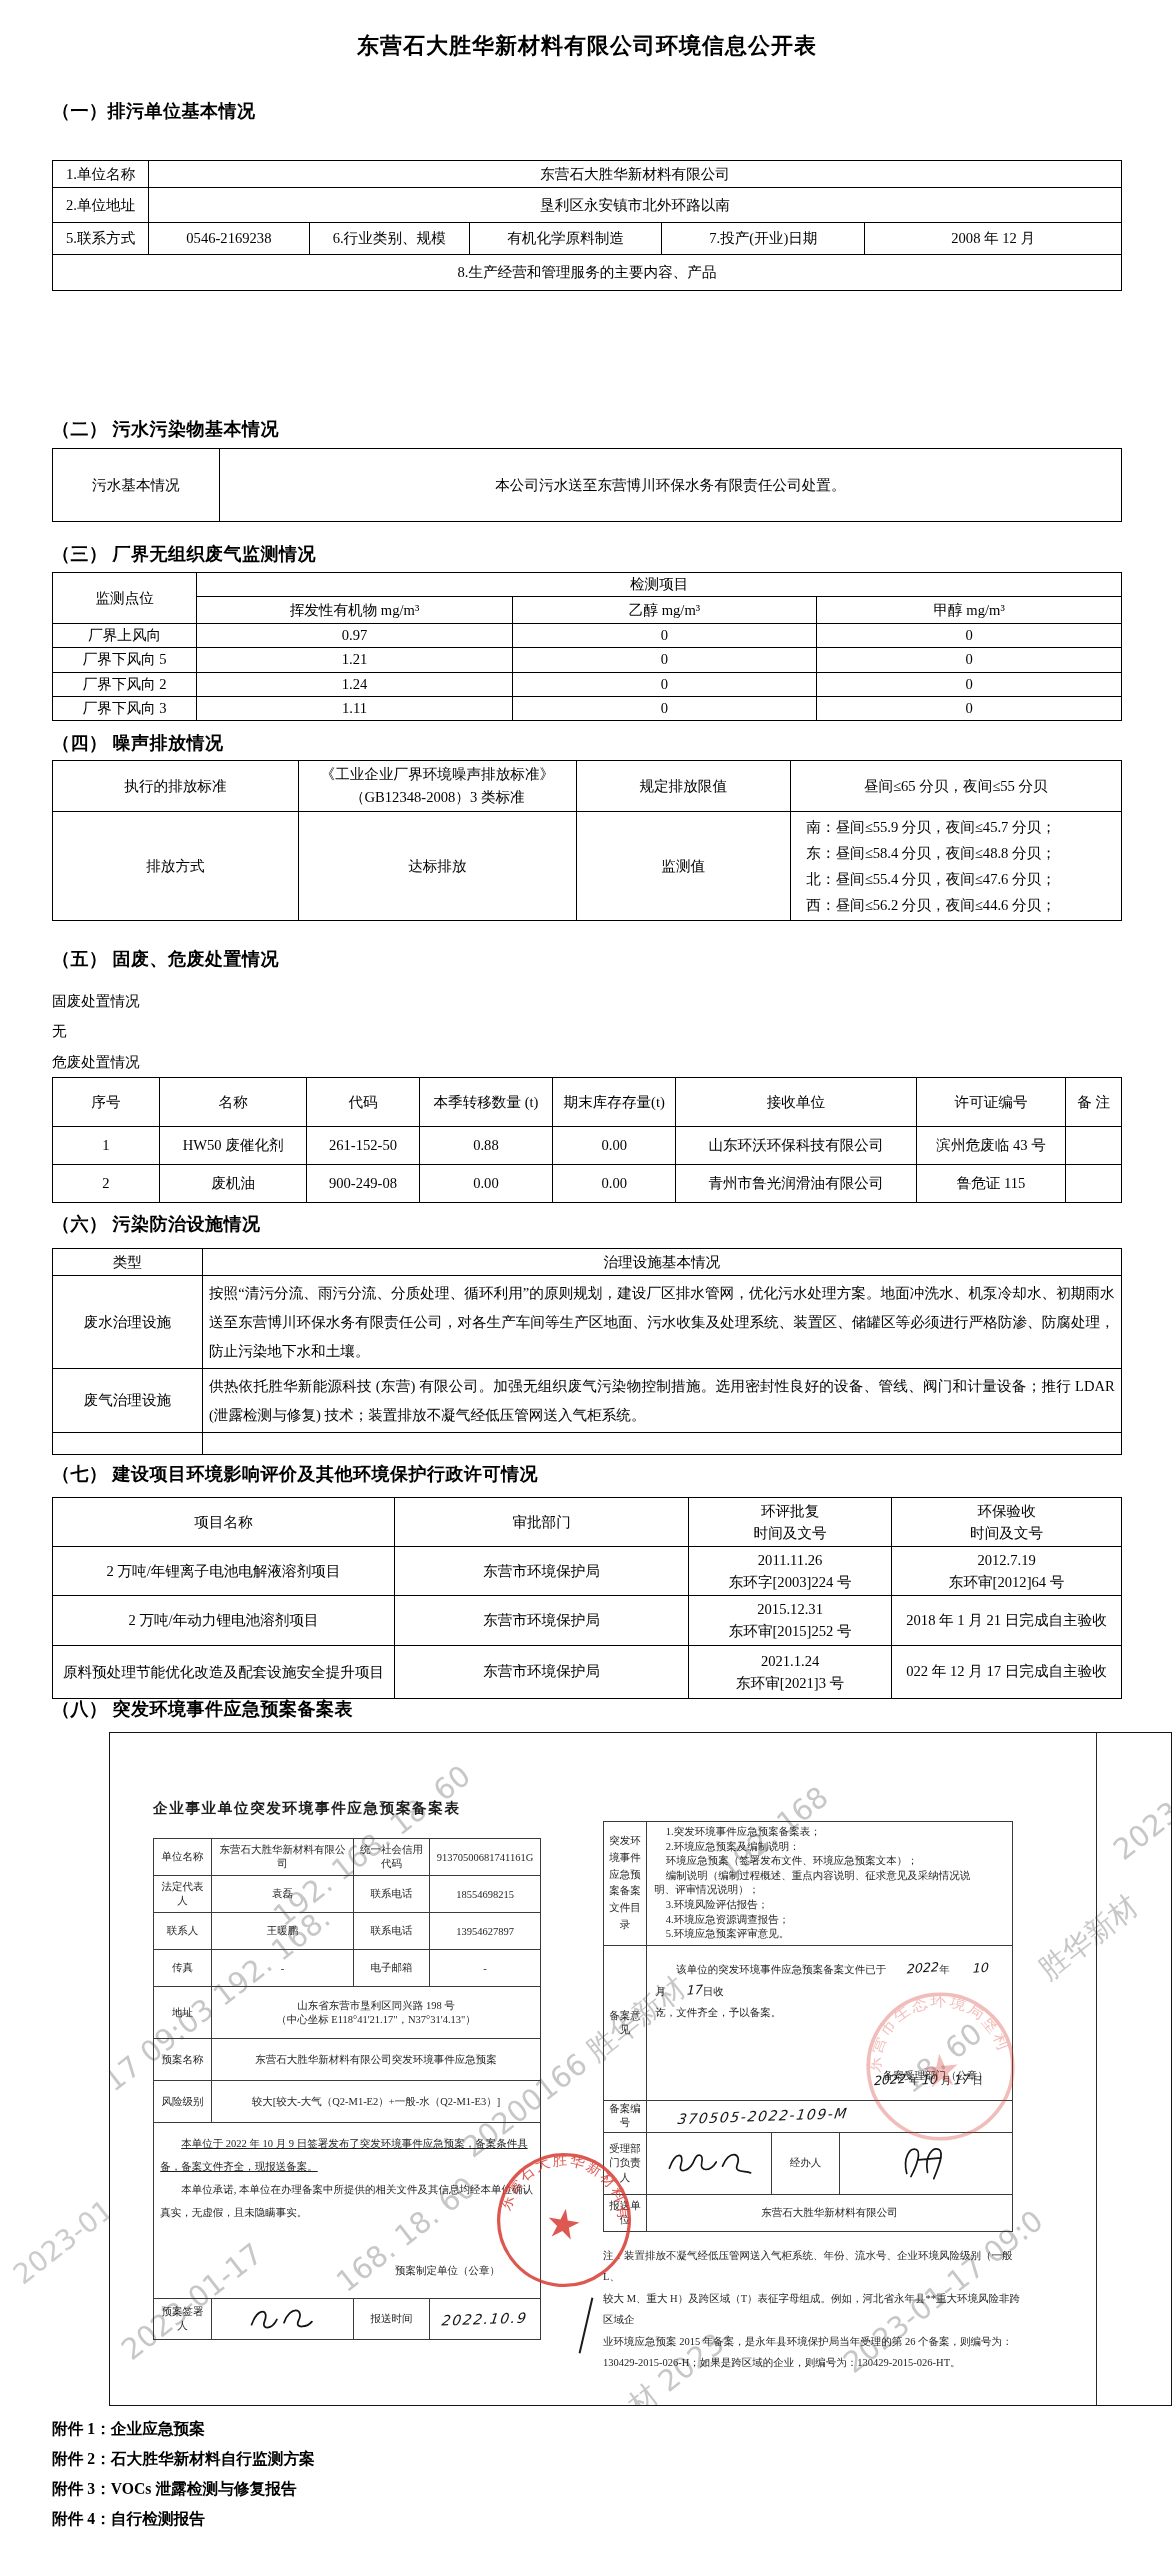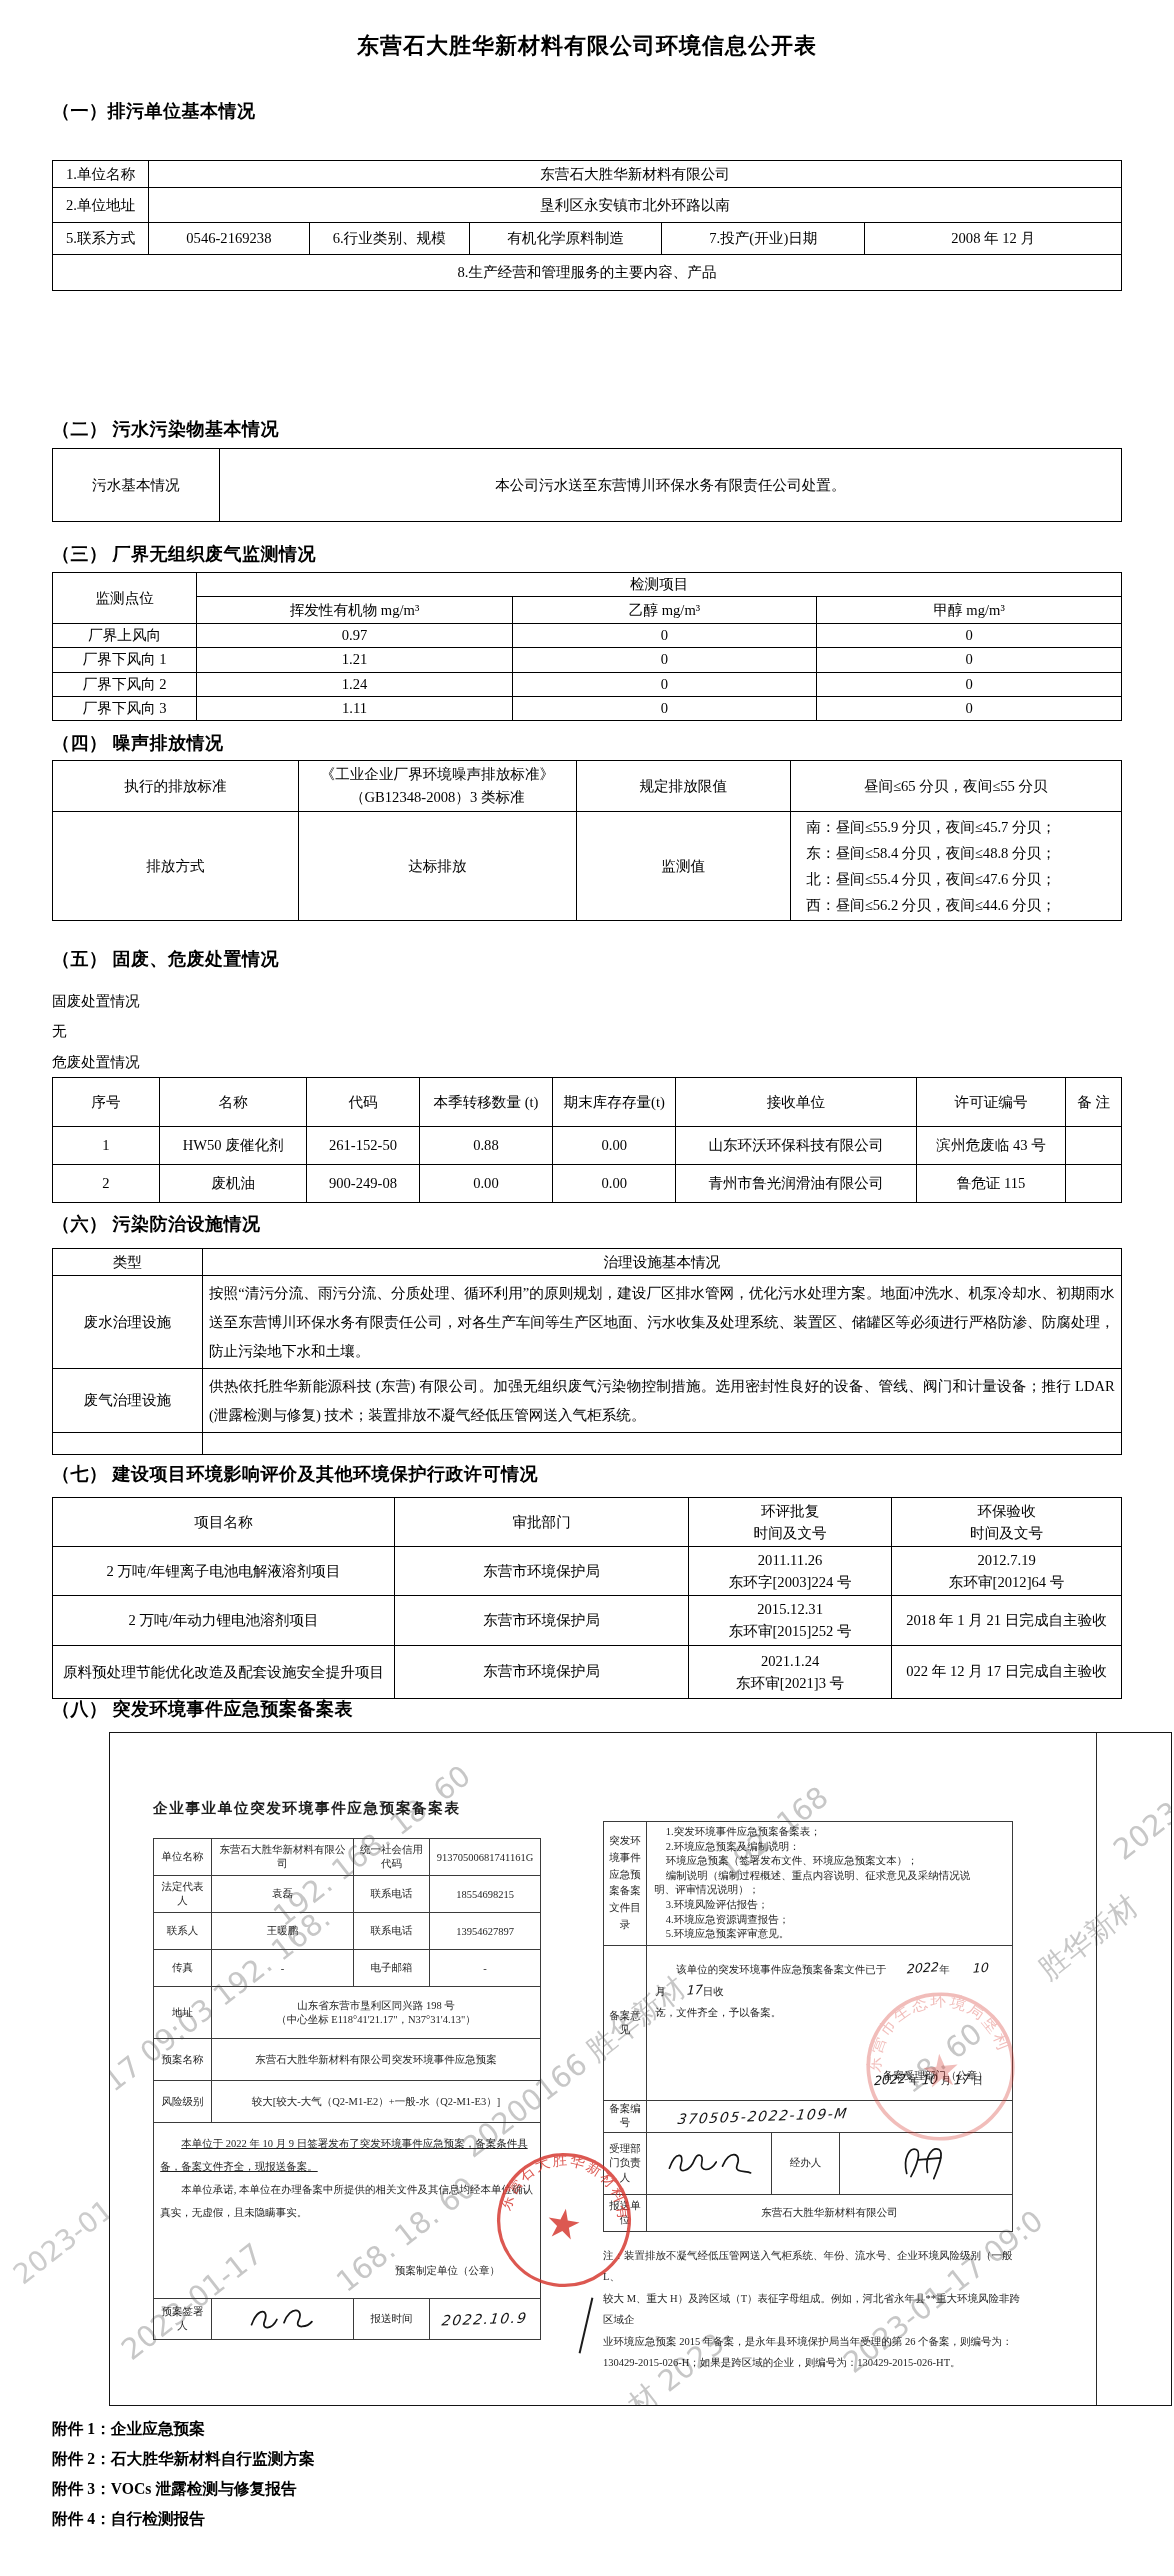--- a/index.html
+++ b/index.html
@@ -133,21 +133,21 @@
     <td>乙醇 mg/m³</td>
     <td>甲醇 mg/m³</td>
   </tr>
   <tr style="height:24px">
     <td>厂界上风向</td>
     <td>0.97</td>
     <td>0</td>
     <td>0</td>
   </tr>
   <tr style="height:24px">
-    <td>厂界下风向 1</td>
+    <td>厂界下风向 5</td>
     <td>1.21</td>
     <td>0</td>
     <td>0</td>
   </tr>
   <tr style="height:24px">
     <td>厂界下风向 2</td>
     <td>1.24</td>
     <td>0</td>
     <td>0</td>
   </tr>

